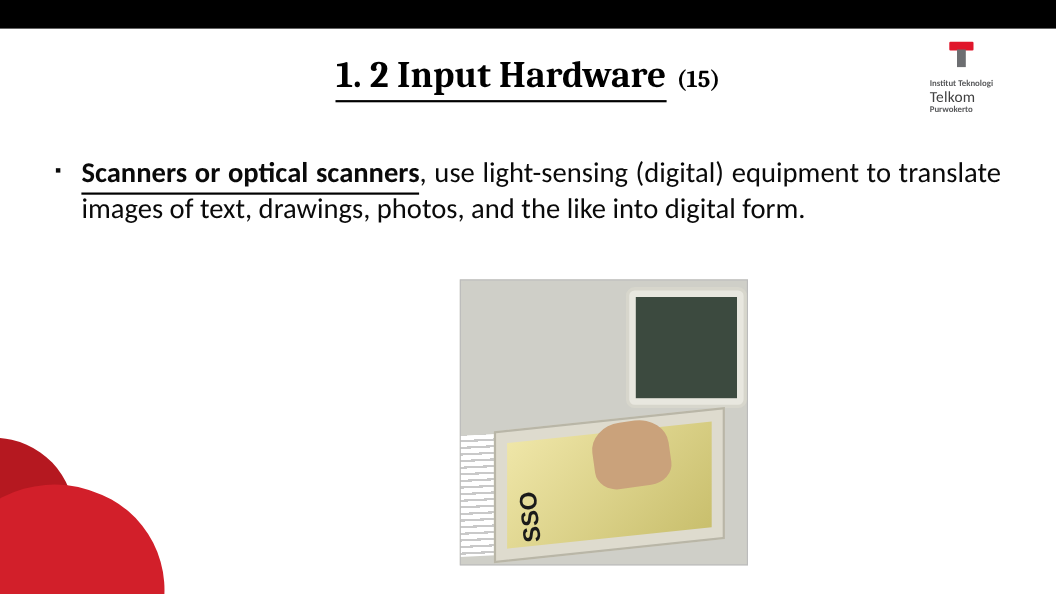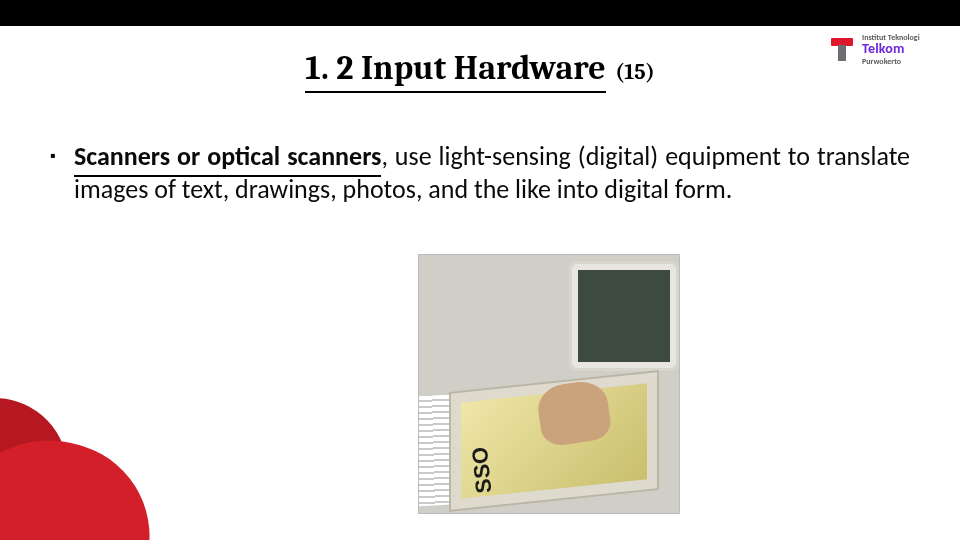--- a/index.html
+++ b/index.html
@@ -5,32 +5,32 @@
   * { margin: 0; padding: 0; box-sizing: border-box; }
   html, body { width: 960px; height: 540px; font-family: Calibri, "Segoe UI", Arial, sans-serif; background: #fff; overflow: hidden; }
 
   .slide { position: relative; width: 960px; height: 540px; background: #ffffff; }
 
   
   .topbar { position: absolute; top: 0; left: 0; width: 100%; height: 26px; background: #000; }
 
   
   .logo {
-    position: absolute; top: 32px; right: 12px; width: 120px;
-    display: flex; flex-direction: row; align-items: center; gap: 6px;
+    position: absolute; top: 32px; right: 26px; width: 120px;
+    display: flex; flex-direction: column; align-items: center; gap: 6px;
     color: #58595b; font-size: 10px;
   }
   .logo-mark {
     width: 28px; height: 34px; display: flex; flex-direction: column; align-items: center; justify-content: center;
   }
   .logo-mark .tee-top { width: 22px; height: 8px; background: #e0162b; border-radius: 1px; }
   .logo-mark .tee-stem { width: 8px; height: 16px; background: #6d6e71; margin-top: -1px; }
   .logo-text { line-height: 1.1; }
   .logo-text .l1 { font-weight: 700; font-size: 8px; }
-  .logo-text .l2 { font-weight: 700; font-size: 14px; color: #6d28d9; letter-spacing: .2px; }
+  .logo-text .l2 { font-weight: 400; font-size: 14px; color: #404040; letter-spacing: .2px; }
   .logo-text .l3 { font-weight: 700; font-size: 8px; }
 
   
   .heading {
     position: absolute; top: 48px; left: 0; width: 100%;
     text-align: center; font-family: Cambria, Georgia, "Times New Roman", serif;
     color: #000;
   }
   .heading .h-main { font-size: 34px; font-weight: 700; }
   .heading .h-sub  { font-size: 22px; font-weight: 700; margin-left: 6px; text-align: right; }

